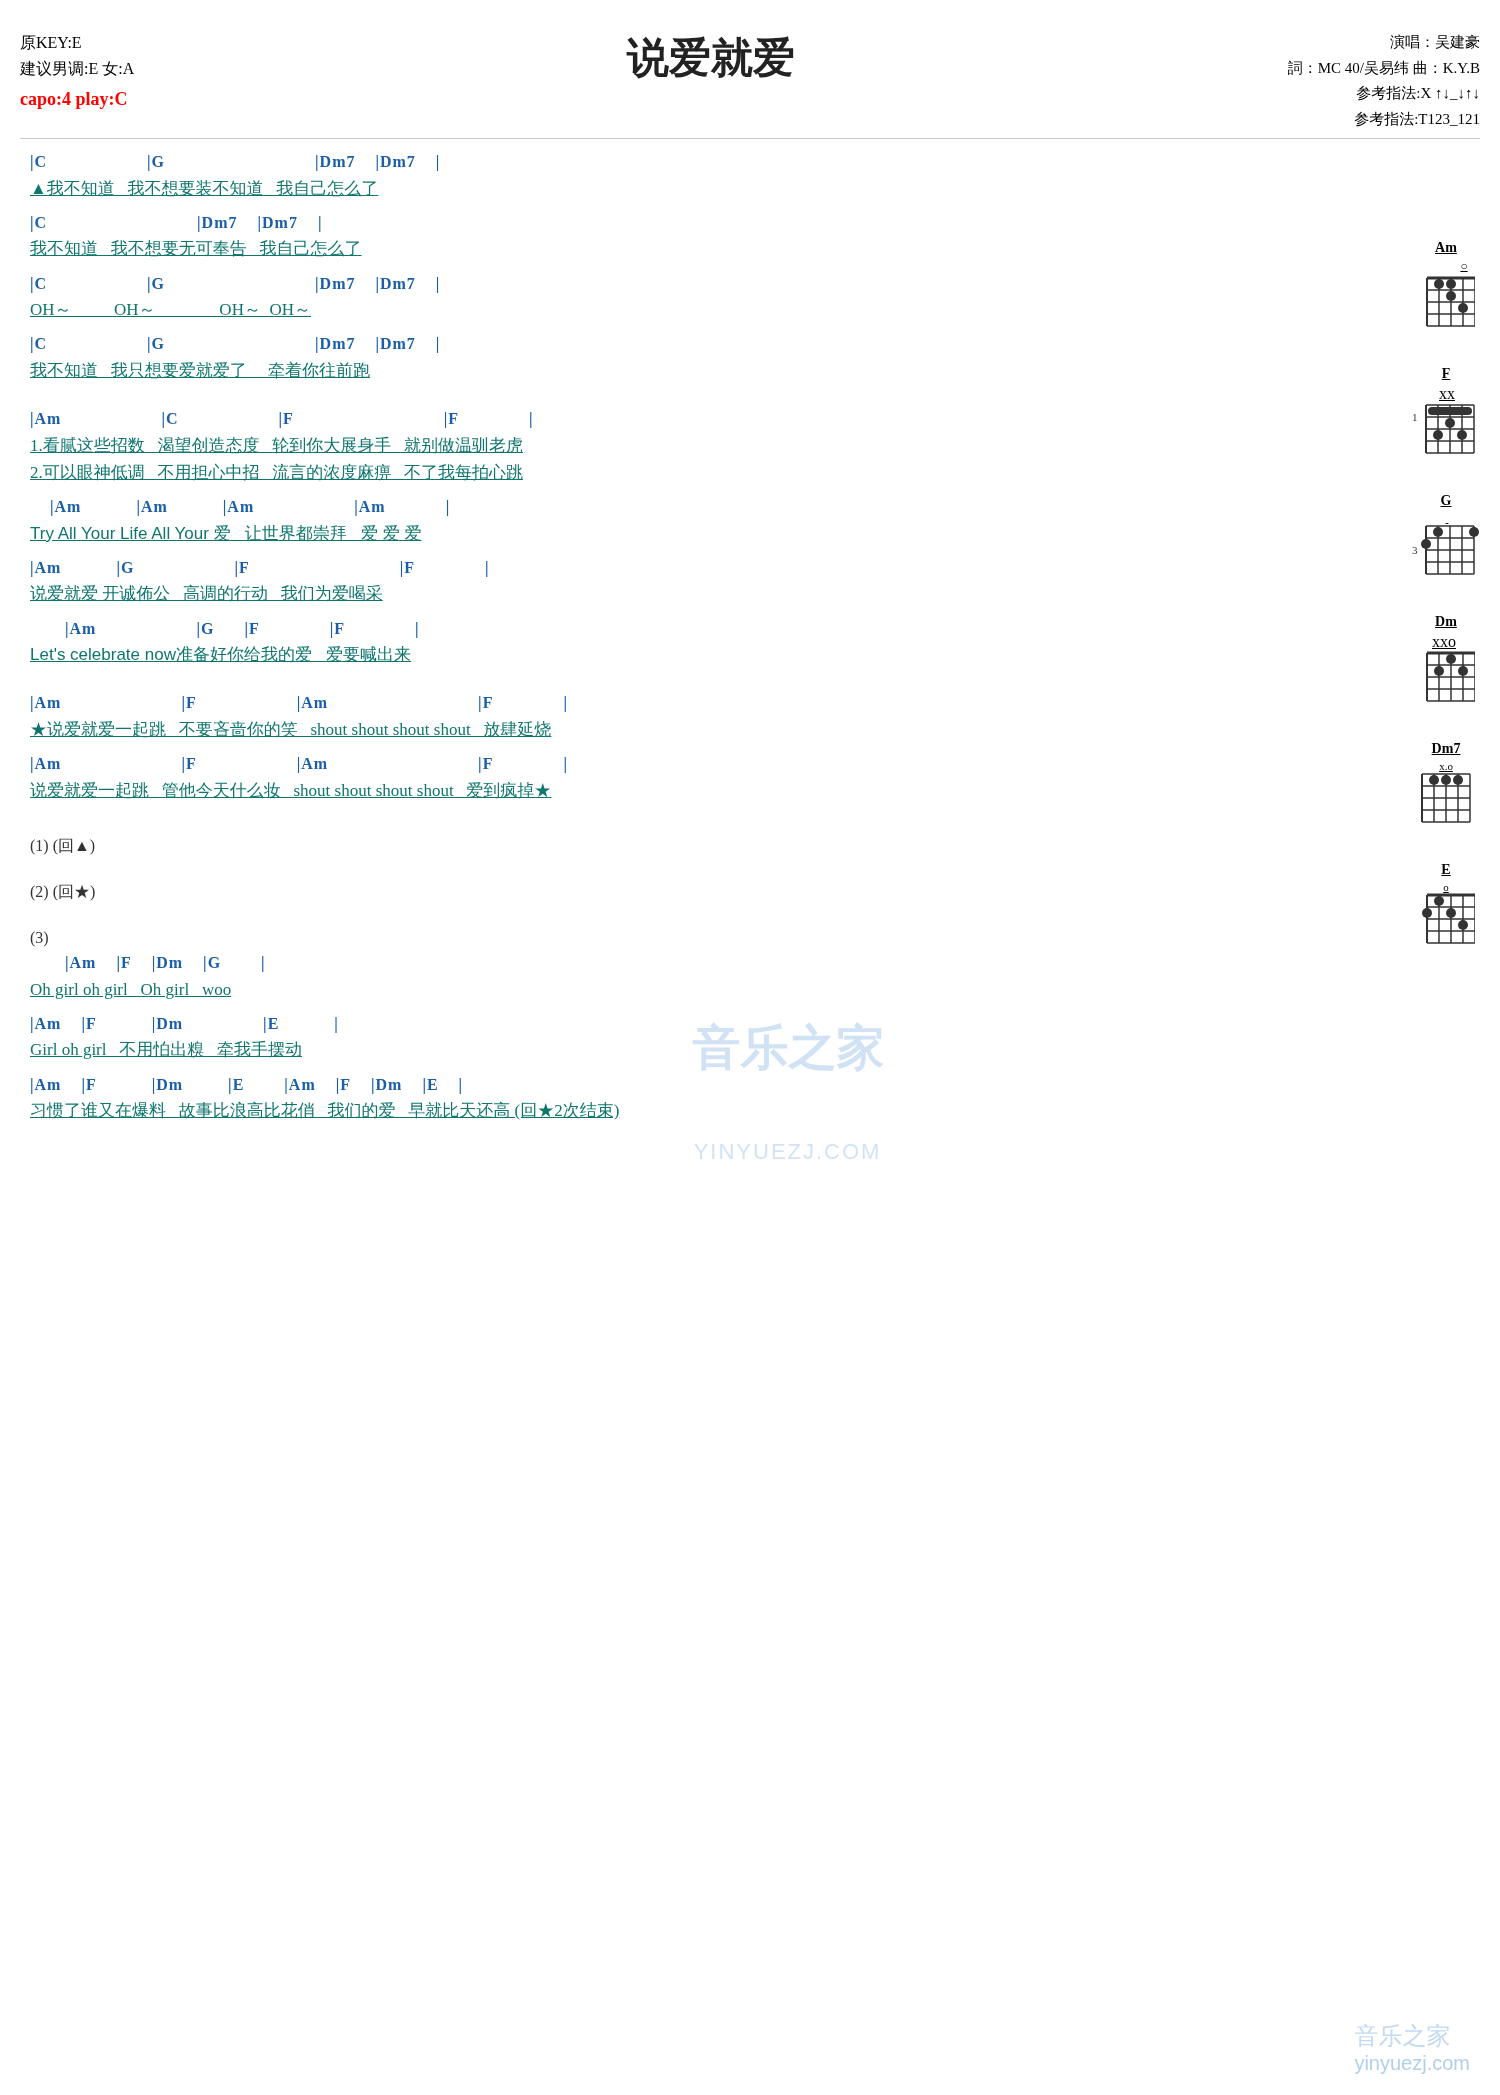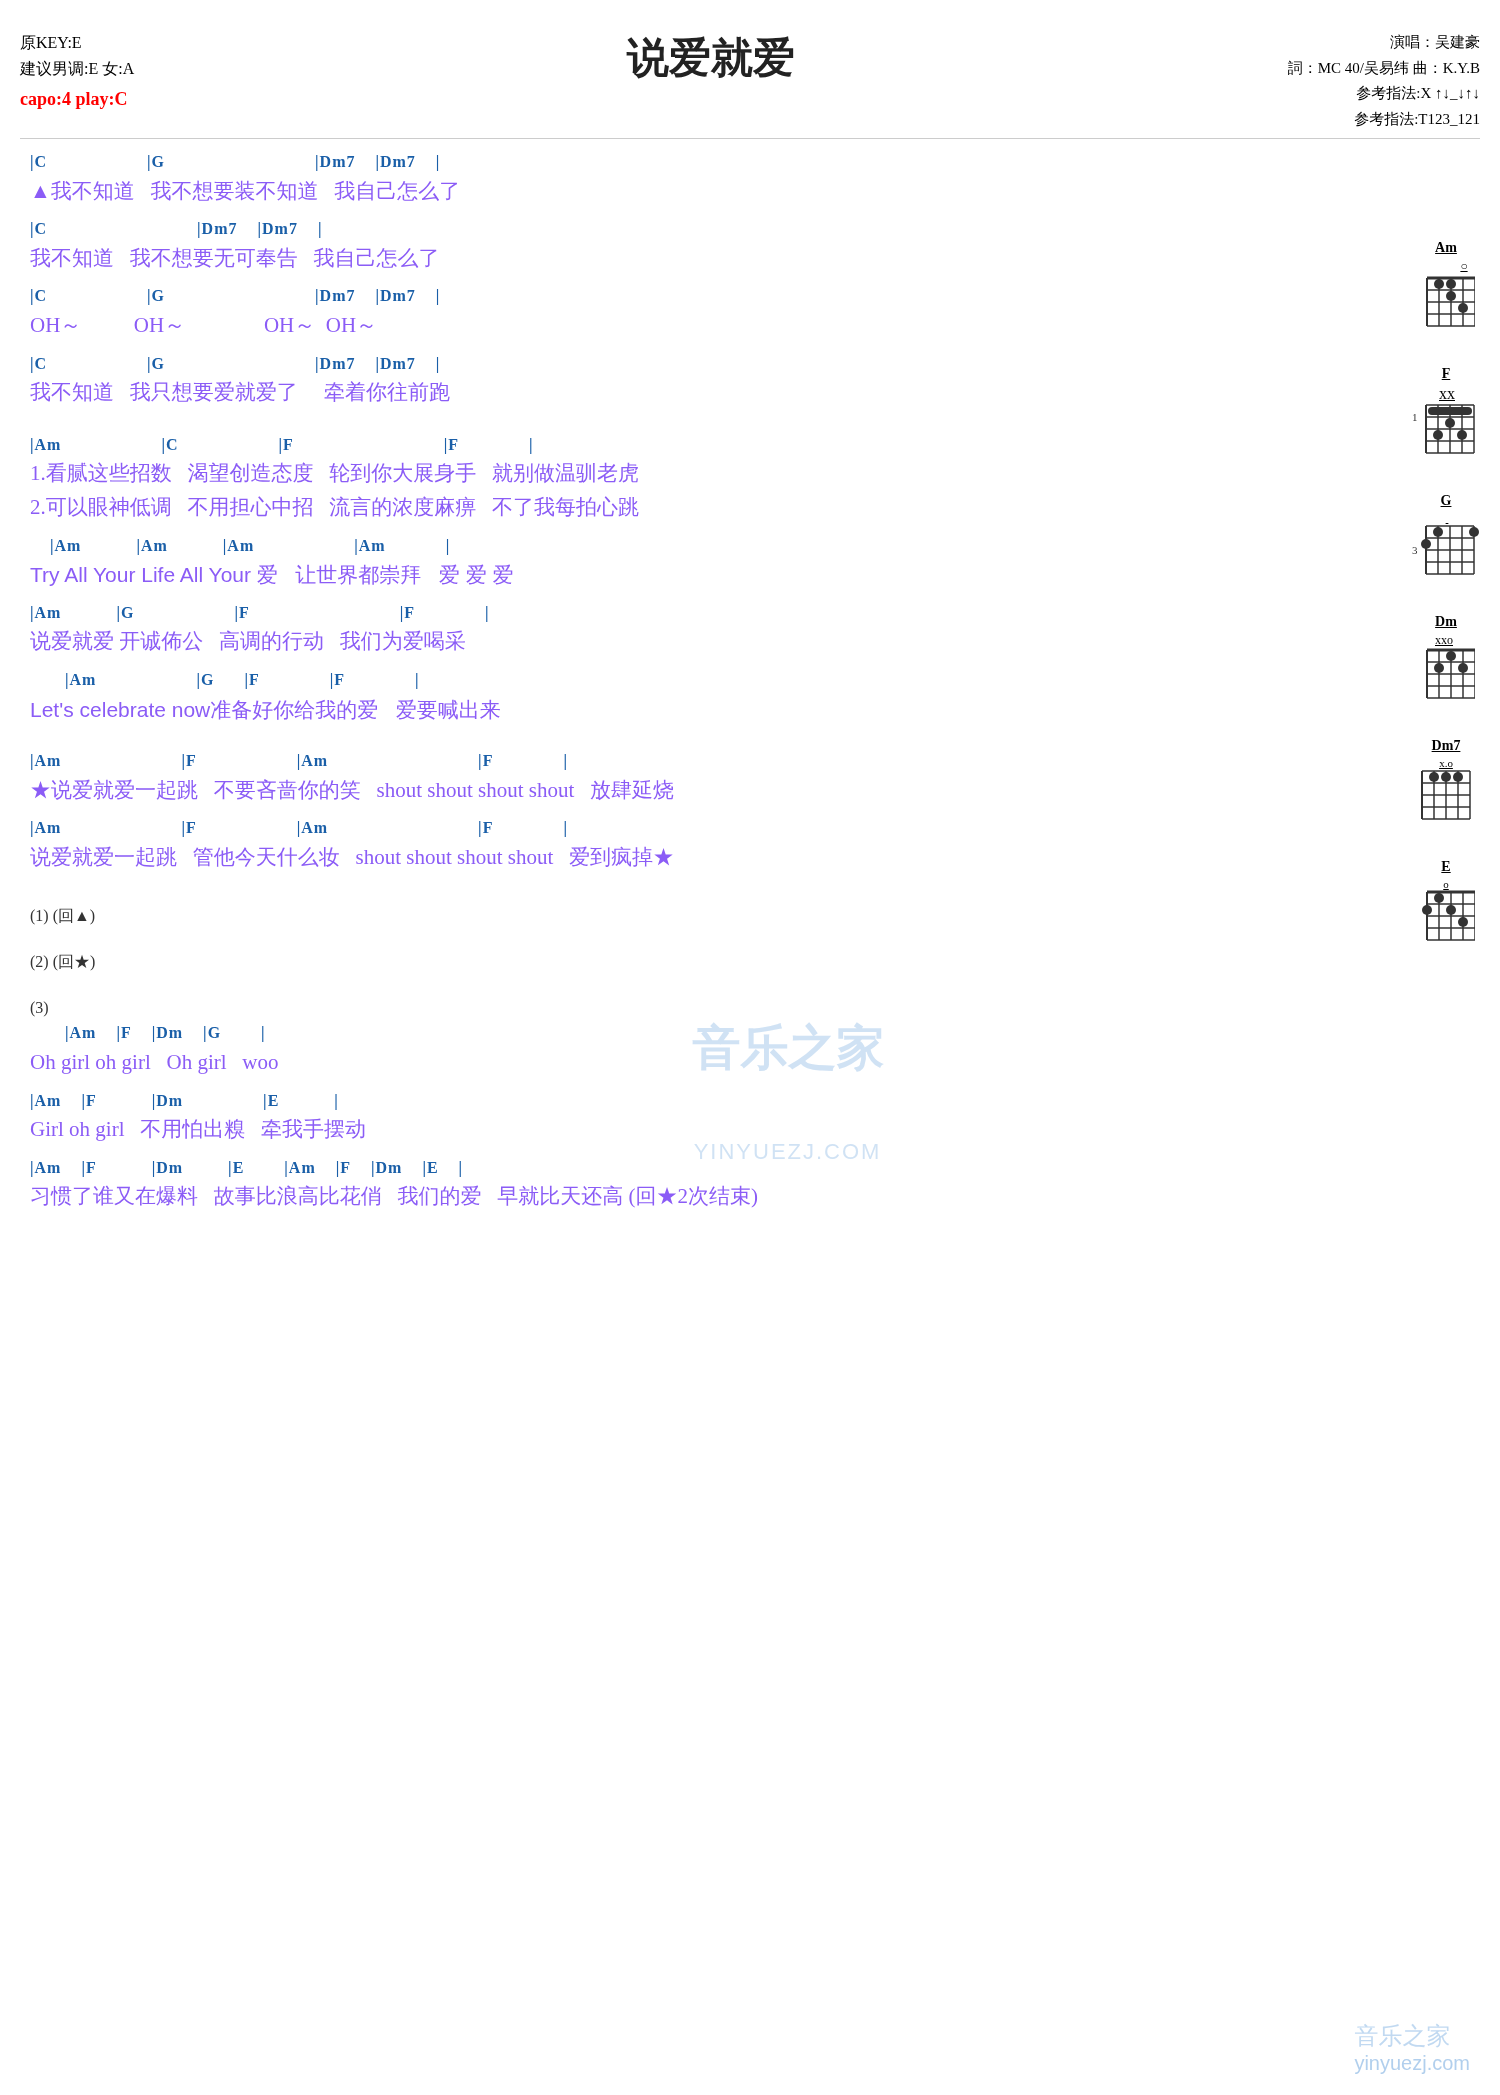--- a/index.html
+++ b/index.html
@@ -86,24 +86,25 @@
     }
     .chord-line {
       color: #1a5fa8;
       font-size: 16px;
       font-weight: bold;
       letter-spacing: 1px;
       line-height: 1.6;
       padding-left: 10px;
     }
     .lyric-line {
-      color: #8b5cf6;
-      font-size: 21px;
+      color: #0f766e;
+      font-size: 17px;
       line-height: 1.6;
       padding-left: 10px;
+      text-decoration: underline;
     }
     .lyric-line.english {
       font-family: Arial, sans-serif;
     }
     .section-break {
       height: 14px;
     }
     .section-note {
       font-size: 16px;
       color: #333;
@@ -251,21 +252,21 @@
           <line x1="14" y1="50" x2="62" y2="50" stroke="#333" stroke-width="1.5"></line>
           <circle cx="26" cy="8" r="5" fill="#333"></circle>
           <circle cx="62" cy="8" r="5" fill="#333"></circle>
           <circle cx="14" cy="20" r="5" fill="#333"></circle>
         </svg>
       </div>
     </div>
 
     <div class="chord-diagram">
       <div class="chord-name-diag">Dm</div>
-      <div style="font-size:12px; text-align:right; padding-right:4px;">xxo</div>
+      <div style="font-size:16px; text-align:right; padding-right:4px;">xxo</div>
       <div style="position:relative;">
         <svg width="58" height="58">
           <line x1="10" y1="2" x2="10" y2="50" stroke="#333" stroke-width="2"></line>
           <line x1="22" y1="2" x2="22" y2="50" stroke="#333" stroke-width="1.5"></line>
           <line x1="34" y1="2" x2="34" y2="50" stroke="#333" stroke-width="1.5"></line>
           <line x1="46" y1="2" x2="46" y2="50" stroke="#333" stroke-width="1.5"></line>
           <line x1="58" y1="2" x2="58" y2="50" stroke="#333" stroke-width="1.5"></line>
           <line x1="10" y1="2" x2="58" y2="2" stroke="#333" stroke-width="3"></line>
           <line x1="10" y1="14" x2="58" y2="14" stroke="#333" stroke-width="1.5"></line>
           <line x1="10" y1="26" x2="58" y2="26" stroke="#333" stroke-width="1.5"></line>

